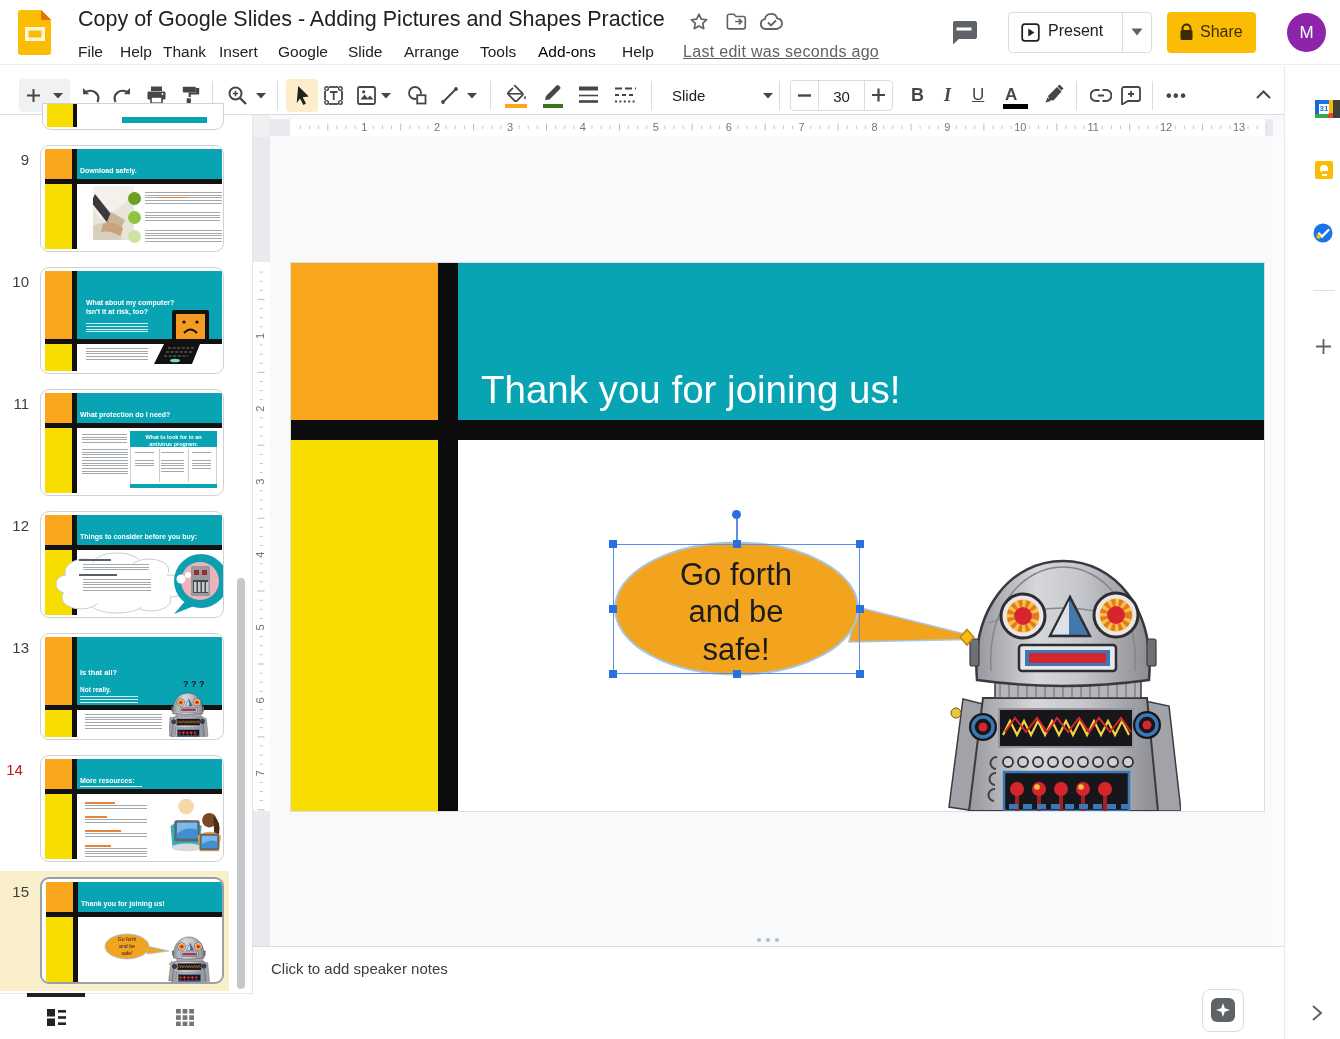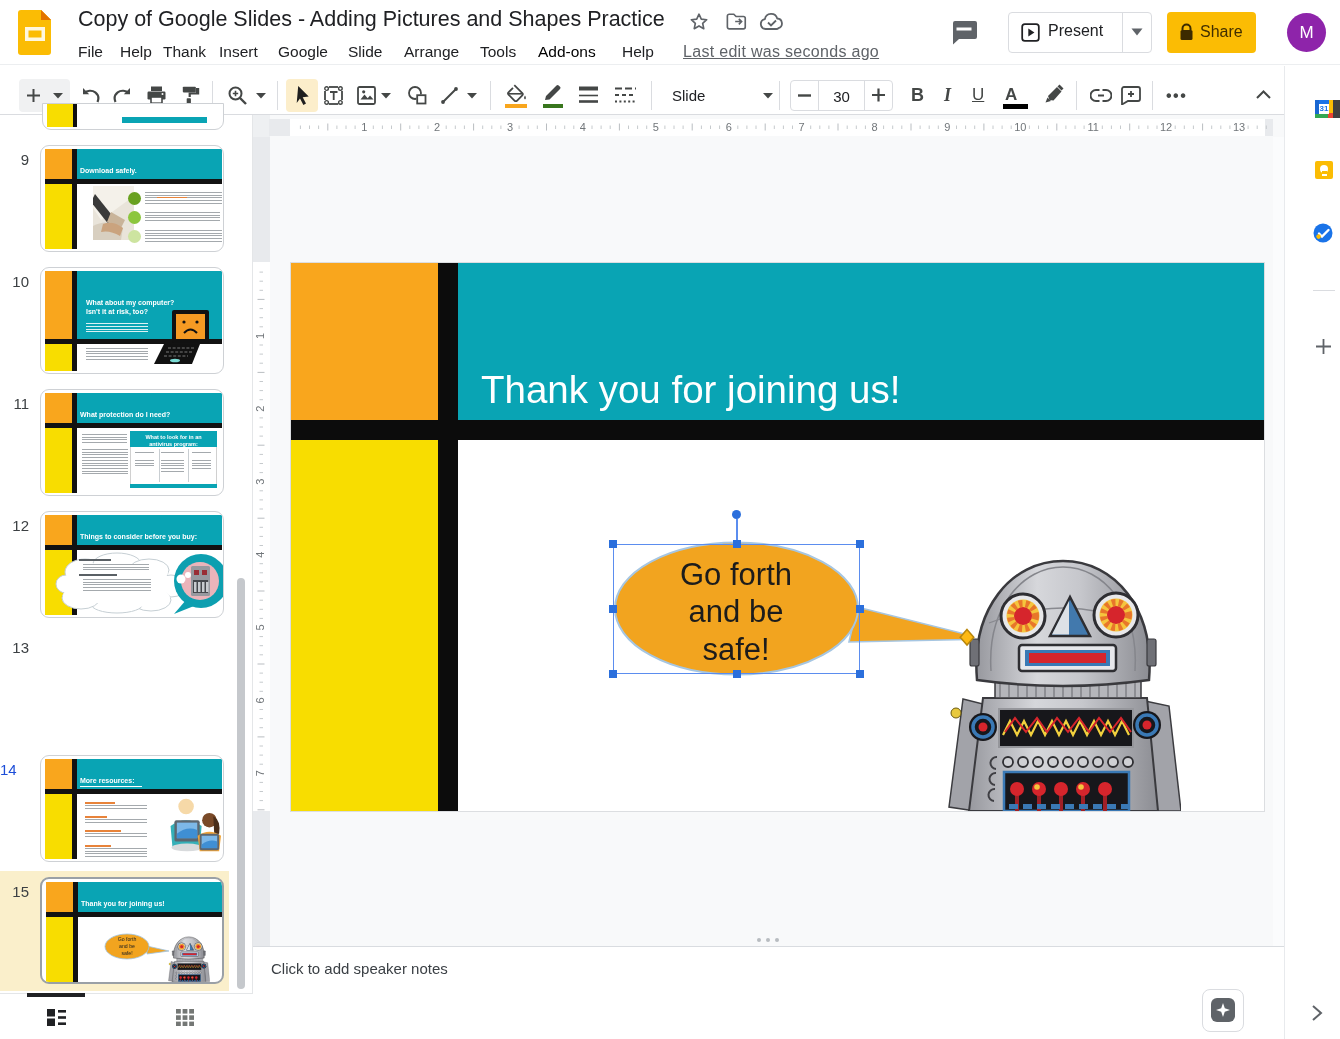--- a/index.html
+++ b/index.html
@@ -251,21 +251,21 @@
       <rect x="13.2" y="6.3" width="4.8" height="4.6" fill="#747775"></rect>
       <rect x="0.0" y="12.6" width="4.8" height="4.6" fill="#747775"></rect>
       <rect x="6.6" y="12.6" width="4.8" height="4.6" fill="#747775"></rect>
       <rect x="13.2" y="12.6" width="4.8" height="4.6" fill="#747775"></rect>
     </svg>
     <div class="abs" style="left:0px;top:151px;width:29px;text-align:right;font-size:15px;color:#3c4043">9</div>
     <div class="abs" style="left:0px;top:273px;width:29px;text-align:right;font-size:15px;color:#3c4043">10</div>
     <div class="abs" style="left:0px;top:395px;width:29px;text-align:right;font-size:15px;color:#3c4043">11</div>
     <div class="abs" style="left:0px;top:517px;width:29px;text-align:right;font-size:15px;color:#3c4043">12</div>
     <div class="abs" style="left:0px;top:639px;width:29px;text-align:right;font-size:15px;color:#3c4043">13</div>
-    <div class="abs" style="left:0px;top:761px;width:29px;text-align:left;font-size:15px;color:#1d4ed8">14</div>
+    <div class="abs" style="left:0px;top:761px;width:29px;text-align:center;font-size:15px;color:#b91c1c">14</div>
     <div class="abs" style="left:0px;top:883px;width:29px;text-align:right;font-size:15px;color:#3c4043">15</div>
     <div class="abs" style="left:40px;top:145px;width:184px;height:107px;background:#fff;border:1px solid #ced1d5;border-radius:9px;overflow:hidden">
       <div class="abs" style="left:4px;top:3px;width:27px;height:30px;background:#f9a61d"></div>
       <div class="abs" style="left:31px;top:3px;width:4.5px;height:100px;background:#121212"></div>
       <div class="abs" style="left:35.5px;top:3px;width:145.5px;height:30px;background:#09a4b4"></div>
       <div class="abs" style="left:4px;top:33px;width:177px;height:4.5px;background:#121212"></div>
       <div class="abs" style="left:4px;top:37.5px;width:27px;height:65.5px;background:#f8dd00"></div>
       <div class="abs" style="left:39px;top:21px;font-size:7px;font-weight:700;color:#fff;white-space:nowrap">Download safely.</div>
       <div class="abs" style="left:52px;top:40px;width:41px;height:54px;background:#e9e4da;overflow:hidden">
         <svg width="41" height="54" viewBox="0 0 41 54">
@@ -370,20 +370,35 @@
         <g fill="#c8ccd0">
           <rect x="22" y="28" width="2.5" height="10"></rect>
           <rect x="26" y="28" width="2.5" height="10"></rect>
           <rect x="30" y="28" width="2.5" height="10"></rect>
           <rect x="34" y="28" width="2.5" height="10"></rect>
         </g>
         <g fill="#fff">
           <circle cx="9" cy="25" r="4.5"></circle>
           <circle cx="16" cy="21" r="3"></circle>
         </g>
+      </svg>
+    </div>
+    <div class="abs" style="left:40px;top:633px;width:184px;height:107px;background:#fff;border:1px solid #ced1d5;border-radius:9px;overflow:hidden">
+      <div class="abs" style="left:4px;top:3px;width:27px;height:68px;background:#f9a61d"></div>
+      <div class="abs" style="left:31px;top:3px;width:4.5px;height:100px;background:#121212"></div>
+      <div class="abs" style="left:35.5px;top:3px;width:145.5px;height:68px;background:#09a4b4"></div>
+      <div class="abs" style="left:4px;top:71px;width:177px;height:4.5px;background:#121212"></div>
+      <div class="abs" style="left:4px;top:75.5px;width:27px;height:27.5px;background:#f8dd00"></div>
+      <div class="abs" style="left:39px;top:34px;font-size:7.5px;font-weight:700;color:#fff;white-space:nowrap">Is that all?</div>
+      <div class="abs" style="left:39px;top:52px;font-size:6.5px;font-weight:700;color:#fff;white-space:nowrap">Not really.</div>
+      <div class="abs" style="left:39px;top:62px;width:58px;height:7px;background:repeating-linear-gradient(180deg,rgba(255,255,255,.85) 0 1px,transparent 1px 2.8px)"></div>
+      <div class="abs" style="left:44px;top:80px;width:77px;height:16px;background:repeating-linear-gradient(180deg,#a4a9ad 0 1px,transparent 1px 2.7px)"></div>
+      <div class="abs" style="left:142px;top:45px;width:40px;height:22px;font-size:9px;font-weight:700;color:#101417;letter-spacing:2.5px">???</div>
+      <svg class="abs" style="left:128px;top:58px" width="44" height="45" viewBox="22 0 208 213" preserveAspectRatio="xMidYMin slice">
+        <use href="#robotsym"></use>
       </svg>
     </div>
     <div class="abs" style="left:40px;top:755px;width:184px;height:107px;background:#fff;border:1px solid #ced1d5;border-radius:9px;overflow:hidden">
       <div class="abs" style="left:4px;top:3px;width:27px;height:30px;background:#f9a61d"></div>
       <div class="abs" style="left:31px;top:3px;width:4.5px;height:100px;background:#121212"></div>
       <div class="abs" style="left:35.5px;top:3px;width:145.5px;height:30px;background:#09a4b4"></div>
       <div class="abs" style="left:4px;top:33px;width:177px;height:4.5px;background:#121212"></div>
       <div class="abs" style="left:4px;top:37.5px;width:27px;height:65.5px;background:#f8dd00"></div>
       <div class="abs" style="left:39px;top:21px;font-size:7px;font-weight:700;color:#fff;white-space:nowrap">More resources:</div>
       <div class="abs" style="left:39px;top:29.5px;width:62px;height:1px;background:#fff"></div>

